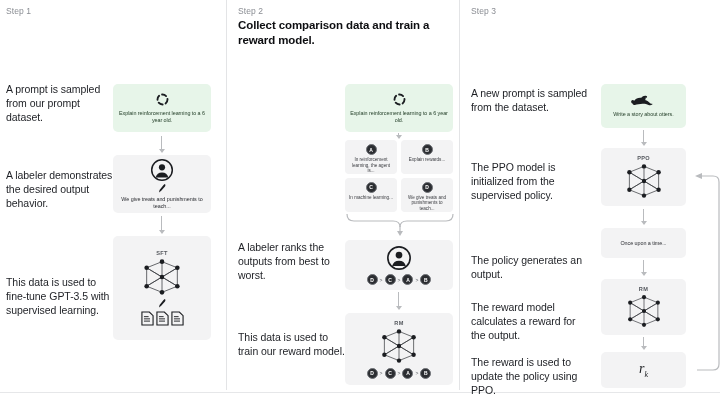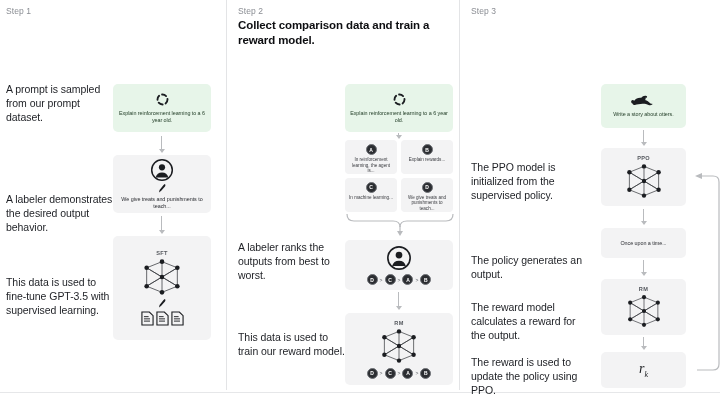--- a/index.html
+++ b/index.html
@@ -111,21 +111,21 @@
 
   <div class="vdiv d1"></div>
   <div class="vdiv d2"></div>
   <div class="hdiv"></div>
 
   <div class="col col-1">
 
     <div class="step-label">Step 1</div>
 
     <div class="caption" style="top:82px;">A prompt is sampled from our prompt dataset.</div>
-    <div class="caption" style="top:168px;margin-top:24px;">A labeler demonstrates the desired output behavior.</div>
+    <div class="caption" style="top:168px;">A labeler demonstrates the desired output behavior.</div>
     <div class="caption" style="top:275px;">This data is used to fine-tune GPT-3.5 with supervised learning.</div>
 
     <div class="box green" style="left:113px;top:84px;width:98px;height:48px;">
       <span>
         <svg width="15" height="15" viewBox="0 0 24 24">
           <circle cx="12" cy="12" r="8" fill="none" stroke="#1b1d21" stroke-width="3" stroke-dasharray="7 5" stroke-linecap="round"></circle>
         </svg>
       </span>
       <div class="box-text green-t" style="margin-top:3px;">Explain reinforcement learning to a 6 year old.</div>
     </div>
@@ -300,20 +300,21 @@
         <span class="gt">&gt;</span>
         <span class="pill">B</span>
       </div>
     </div>
   </div>
 
   <div class="col col-3">
 
     <div class="step-label">Step 3</div>
 
+    <div class="caption" style="top:86px;">A new prompt is sampled from the dataset.</div>
     <div class="caption" style="top:160px;">The PPO model is initialized from the supervised policy.</div>
     <div class="caption" style="top:253px;">The policy generates an output.</div>
     <div class="caption" style="top:300px;">The reward model calculates a reward for the output.</div>
     <div class="caption" style="top:355px;">The reward is used to update the policy using PPO.</div>
 
     <div class="box green" style="left:136px;top:84px;width:85px;height:44px;">
       <span>
         <svg width="28" height="14" viewBox="0 0 40 20">
           <path d="M4 14c-2-1-3-3-2-4.5 1-1.5 3-1 4 0 2-3 6-4.5 10-4 2-2.5 5-3.5 7.5-2.5 1 .4 1.3 1.4.6 2-.6.5-1.4.3-2 0 .7 1.4.3 2.6-.6 3.4 3 .7 5.5 2.4 7 4.6.6.9 1.6 1.1 2.6.8.8-.2 1.3.7.7 1.2-1.4 1.2-3.6 1.4-5.3.6-2.4-1.1-5.4-1.8-8.5-1.7-4 .1-8 .9-11 1.8-1.3.4-2.3.1-3-1z" fill="#1b1d21"></path>
         </svg>

